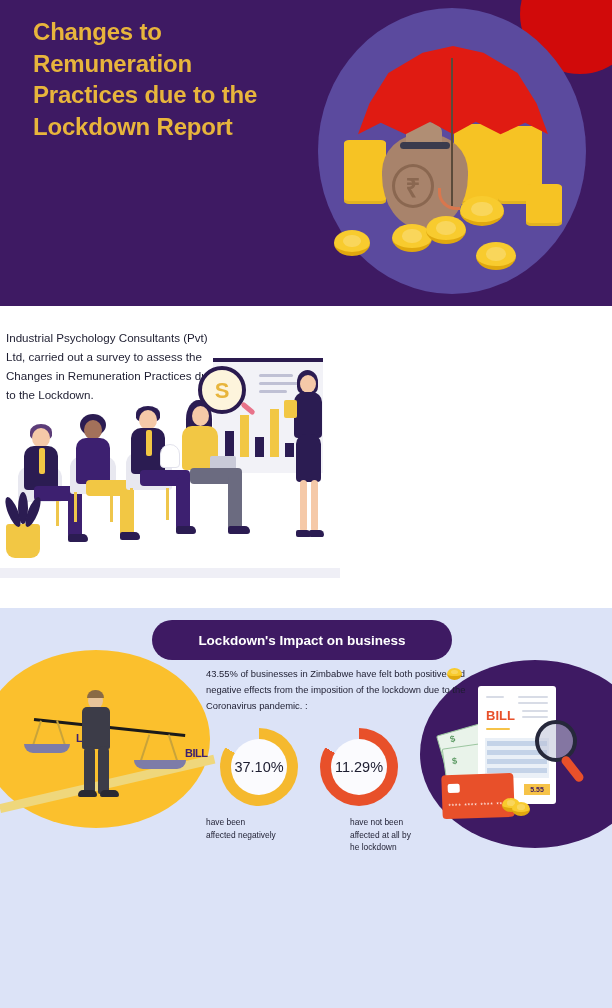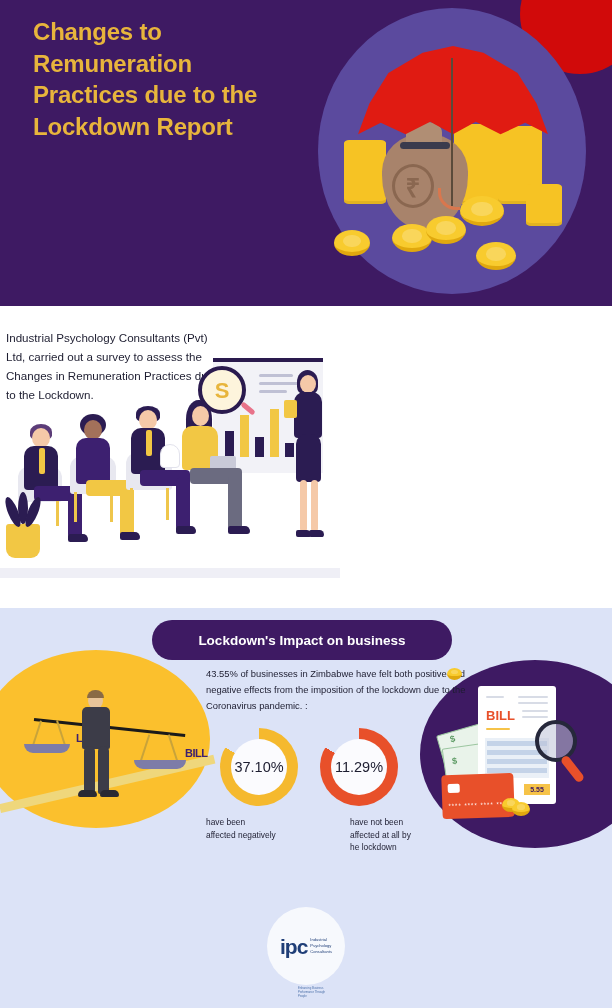--- a/index.html
+++ b/index.html
@@ -460,25 +460,14 @@
         <div class="card-chip"></div>
         <div class="card-nums">**** **** **** ****</div>
       </div>
 
       <div class="coin" style="left:502px; top:190px; width:18px; height:14px;"></div>
       <div class="coin" style="left:512px; top:194px; width:18px; height:14px;"></div>
       <div class="coin" style="left:447px; top:60px; width:15px; height:12px;"></div>
     </div>
   </div>
 
-  <div class="logo-circle">
-    <div class="logo-inner" style="position:relative;">
-      <div class="logo-ipc">ipc</div>
-      <div class="logo-words">
-        <div>Industrial</div>
-        <div>Psychology</div>
-        <div>Consultants</div>
-      </div>
-      <div class="logo-tag">Enhancing Business Performance Through People</div>
-    </div>
-  </div>
 
 </div>
 
 </body></html>

